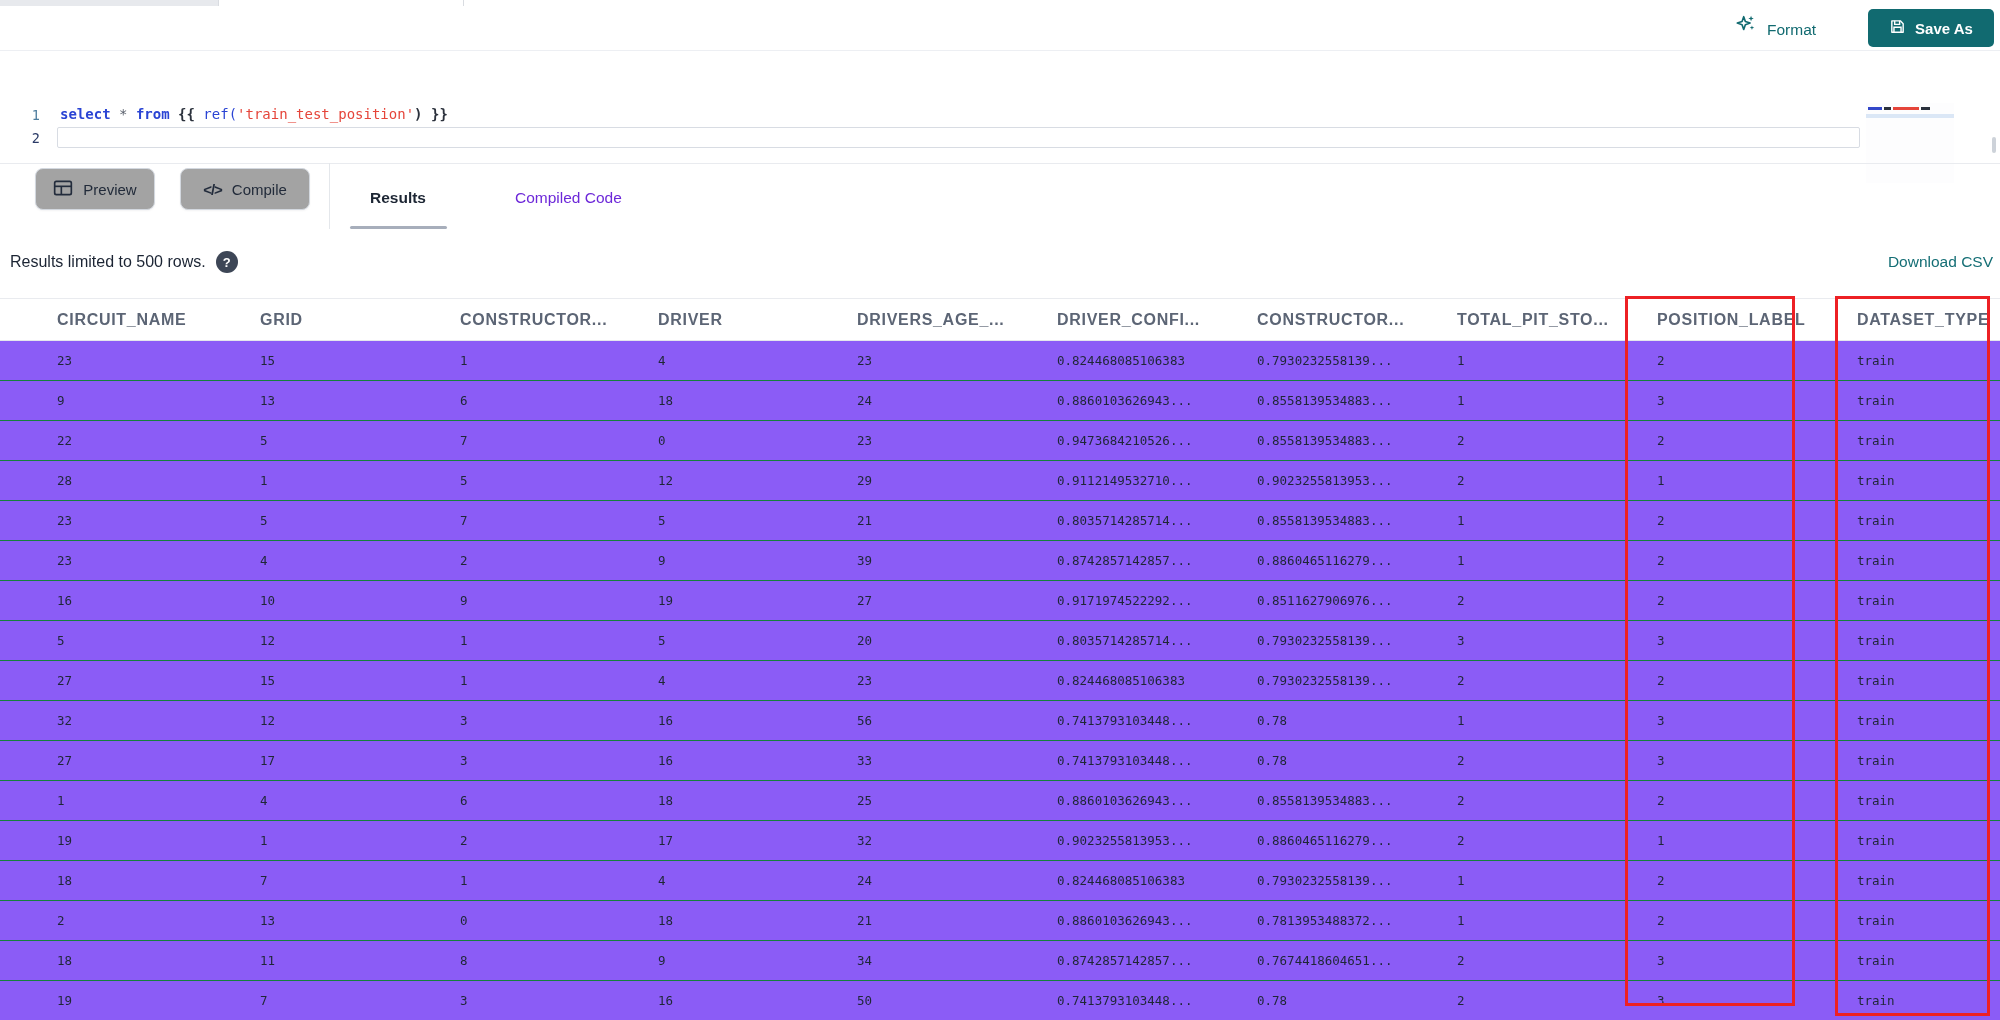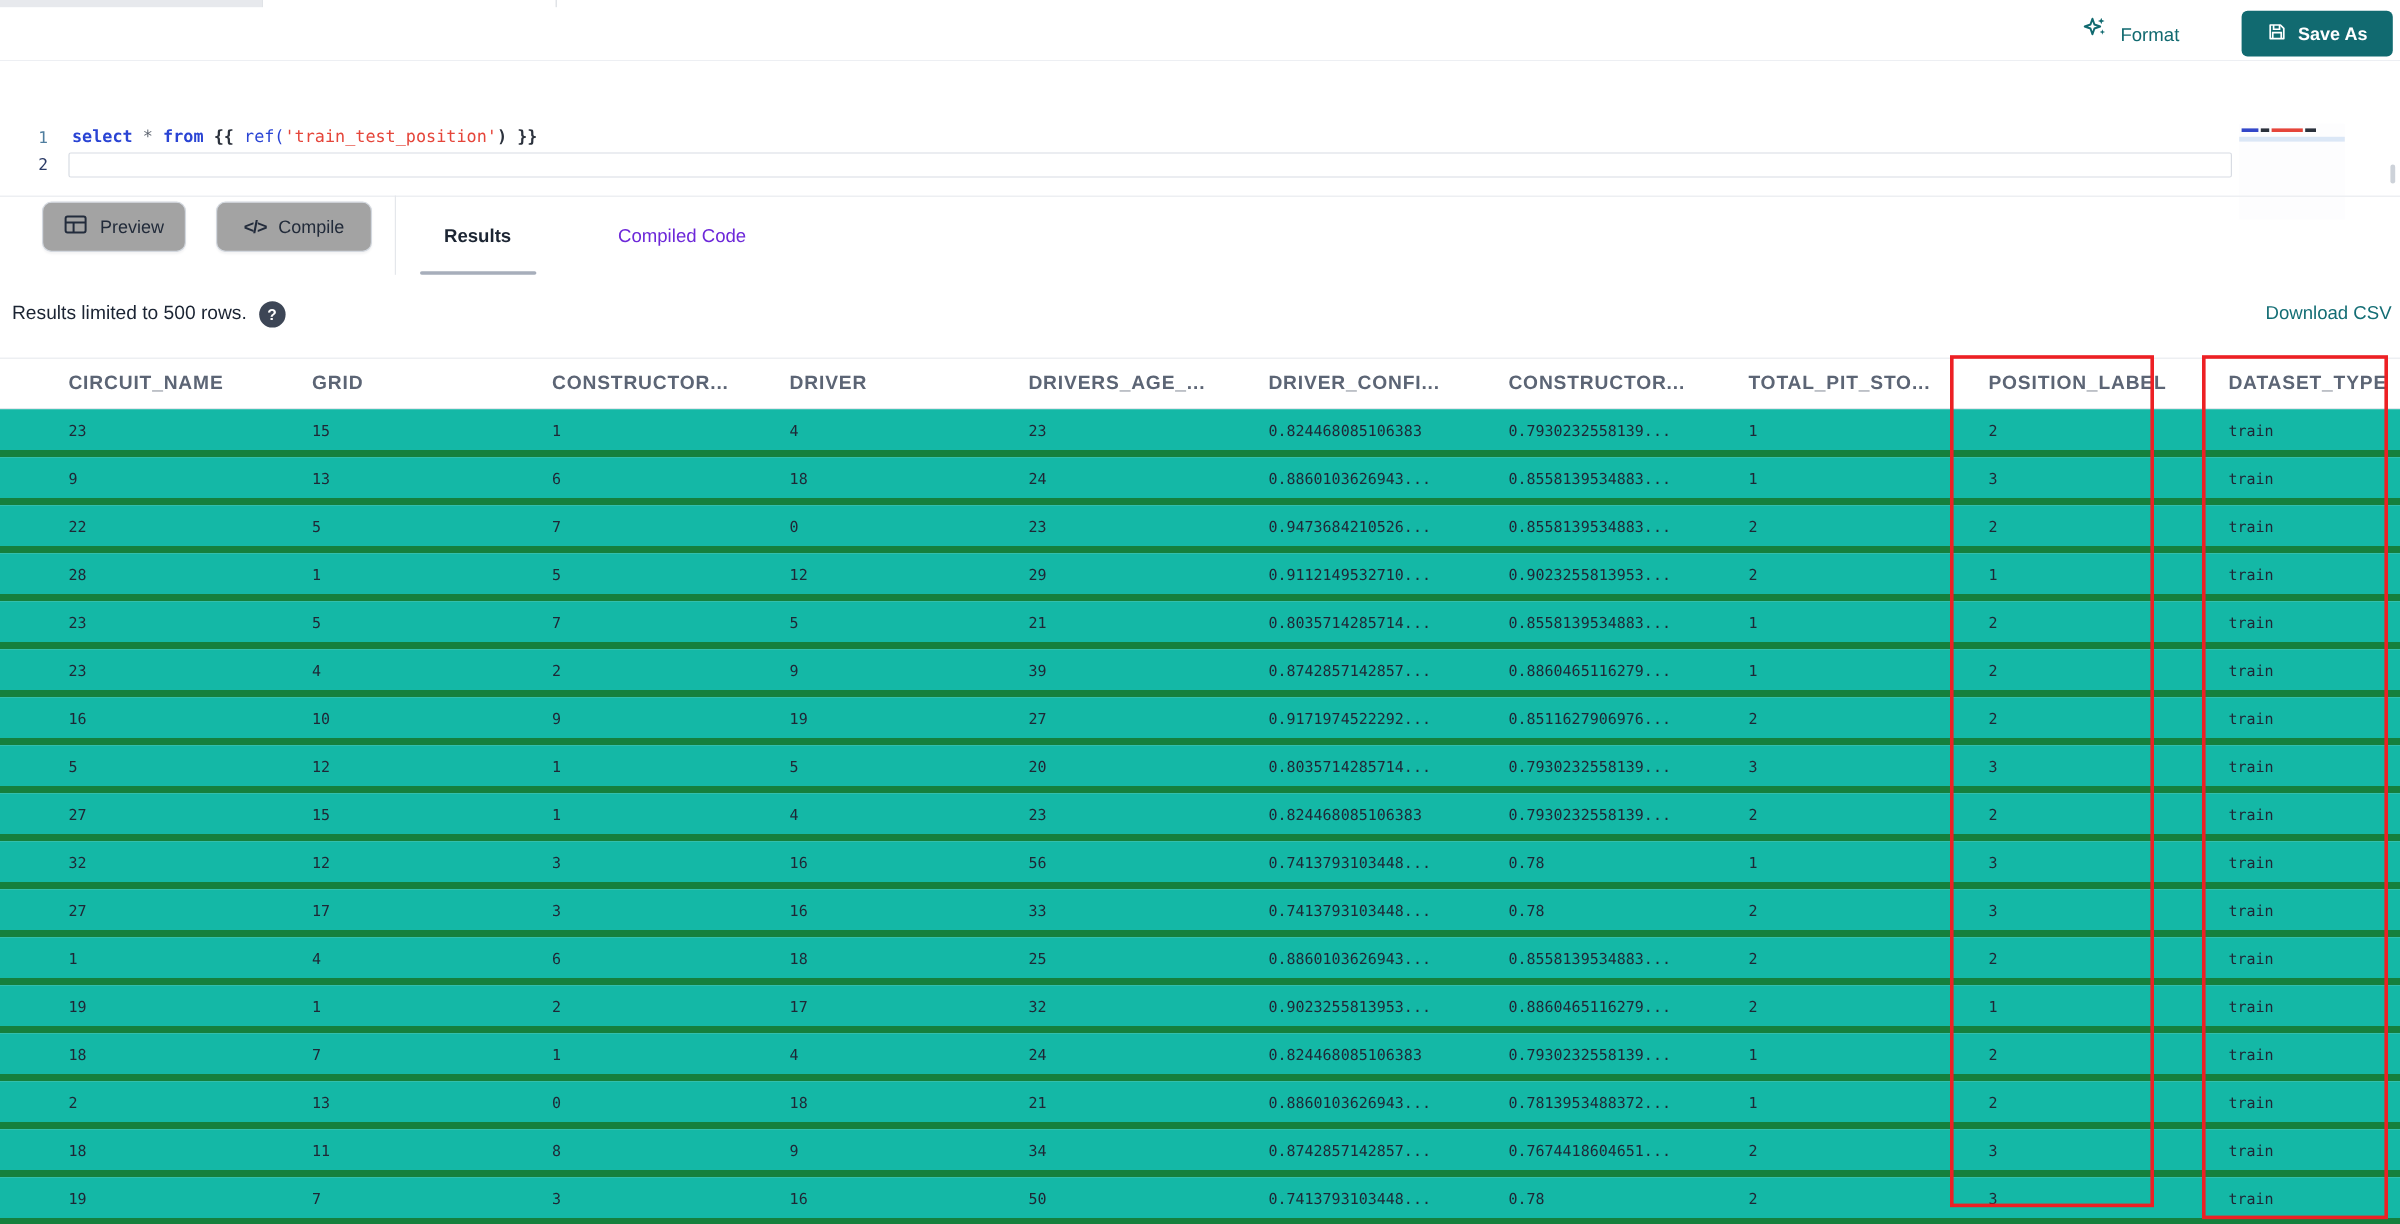--- a/index.html
+++ b/index.html
@@ -83,21 +83,21 @@
 
   
   .table { position:absolute; left:0; top:298px; width:2000px; }
   .thead, .tr {
     display:grid;
     grid-template-columns:203px 200px 198px 199px 200px 200px 200px 200px 200px 1fr;
     padding-left:57px; align-items:center;
   }
   .thead { height:43px; border-top:1px solid #e9ebef; border-bottom:1px solid #e4e7ec; background:#fff; }
   .th { font-size:16px; font-weight:700; letter-spacing:.7px; color:#5c6575; }
-  .tr { height:40px; border-bottom:6px solid #15803d; background:#14b8a6; }
+  .tr { height:40px; border-bottom:1px solid #15803d; background:#8b5cf6; }
   .td { font-family:"DejaVu Sans Mono", monospace; font-size:12.5px; color:#1f2736; }
 
   
   .hl-box { position:absolute; border:3px solid #ed2024; pointer-events:none; z-index:5; }
   .hl-position { left:1625px; top:296px; width:170px; height:710px; }
   .hl-dataset  { left:1835px; top:296px; width:155px; height:720px; }
 </style>
 </head>
 <body>
 

